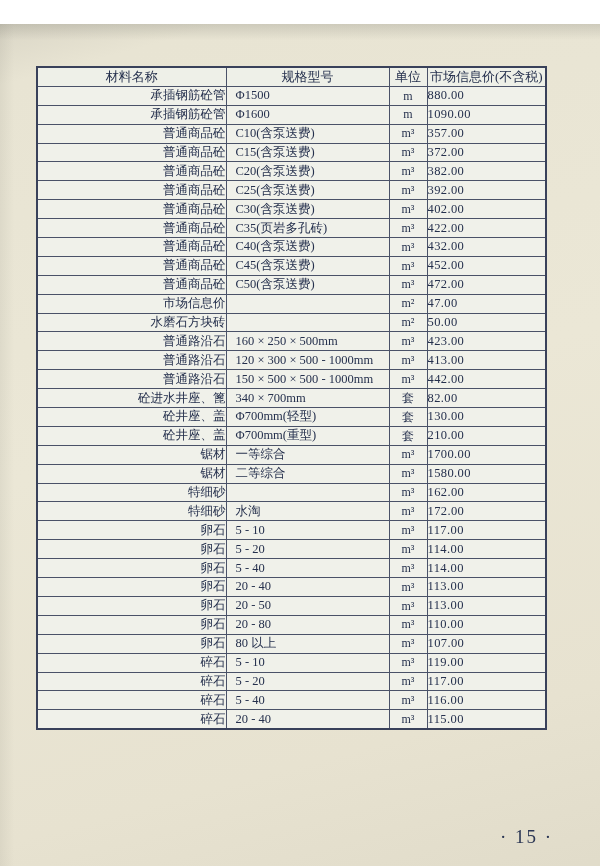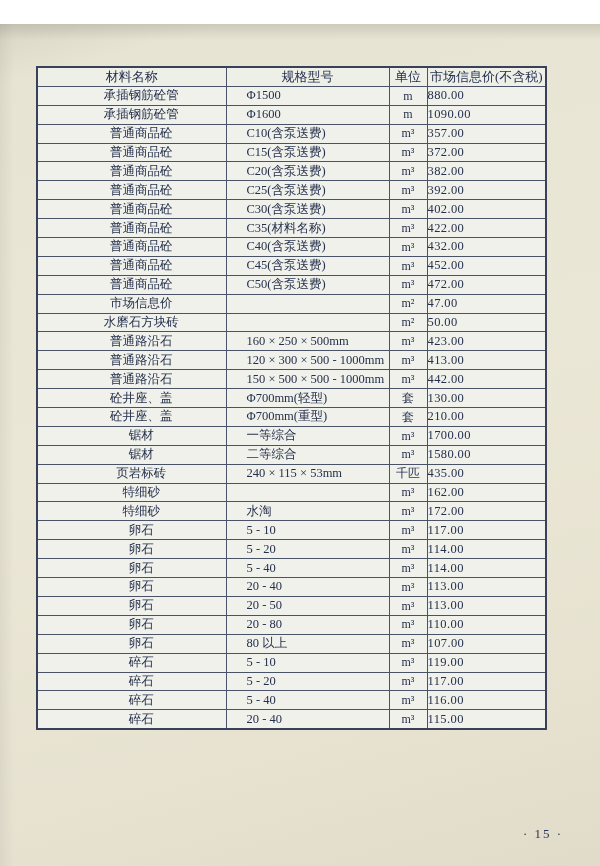--- a/index.html
+++ b/index.html
@@ -48,29 +48,29 @@
     white-space: nowrap;
     overflow: hidden;
     color: #25304d;
     font-weight: normal;
   }
   .price-table th {
     text-align: center;
     font-size: 13px;
     background: #eef0e8;
   }
-  .price-table td.c-material { text-align: center;  padding-left: 19px; }
-  .price-table td.c-spec     { text-align: left;  padding-left: 20px; }
+  .price-table td.c-material { text-align: right;  padding-left: 19px; }
+  .price-table td.c-spec     { text-align: left;  padding-left: 9px; }
   .price-table td.c-unit     { text-align: center; font-size: 12px; }
   .price-table td.c-price    { text-align: left; letter-spacing: 0.4px; }
   .page-number {
     position: absolute;
     top: 802px;
-    left: 523px;
-    font-size: 13px;
+    left: 500px;
+    font-size: 19px;
     letter-spacing: 2px;
     color: #2b3654;
   }
 </style>
 </head>
 <body>
 
 <div class="page">
 
   <table class="price-table">
@@ -126,21 +126,21 @@
           <td class="c-price">392.00</td>
         </tr>
         <tr>
           <td class="c-material">普通商品砼</td>
           <td class="c-spec">C30(含泵送费)</td>
           <td class="c-unit">m³</td>
           <td class="c-price">402.00</td>
         </tr>
         <tr>
           <td class="c-material">普通商品砼</td>
-          <td class="c-spec">C35(材料名称)</td>
+          <td class="c-spec">C35(页岩多孔砖)</td>
           <td class="c-unit">m³</td>
           <td class="c-price">422.00</td>
         </tr>
         <tr>
           <td class="c-material">普通商品砼</td>
           <td class="c-spec">C40(含泵送费)</td>
           <td class="c-unit">m³</td>
           <td class="c-price">432.00</td>
         </tr>
         <tr>
@@ -179,20 +179,26 @@
           <td class="c-unit">m³</td>
           <td class="c-price">413.00</td>
         </tr>
         <tr>
           <td class="c-material">普通路沿石</td>
           <td class="c-spec">150 × 500 × 500 - 1000mm</td>
           <td class="c-unit">m³</td>
           <td class="c-price">442.00</td>
         </tr>
         <tr>
+          <td class="c-material">砼进水井座、篦</td>
+          <td class="c-spec">340 × 700mm</td>
+          <td class="c-unit">套</td>
+          <td class="c-price">82.00</td>
+        </tr>
+        <tr>
           <td class="c-material">砼井座、盖</td>
           <td class="c-spec">Φ700mm(轻型)</td>
           <td class="c-unit">套</td>
           <td class="c-price">130.00</td>
         </tr>
         <tr>
           <td class="c-material">砼井座、盖</td>
           <td class="c-spec">Φ700mm(重型)</td>
           <td class="c-unit">套</td>
           <td class="c-price">210.00</td>
@@ -203,26 +209,20 @@
           <td class="c-unit">m³</td>
           <td class="c-price">1700.00</td>
         </tr>
         <tr>
           <td class="c-material">锯材</td>
           <td class="c-spec">二等综合</td>
           <td class="c-unit">m³</td>
           <td class="c-price">1580.00</td>
         </tr>
         <tr>
-          <td class="c-material">页岩标砖</td>
-          <td class="c-spec">240 × 115 × 53mm</td>
-          <td class="c-unit">千匹</td>
-          <td class="c-price">435.00</td>
-        </tr>
-        <tr>
           <td class="c-material">特细砂</td>
           <td class="c-spec"></td>
           <td class="c-unit">m³</td>
           <td class="c-price">162.00</td>
         </tr>
         <tr>
           <td class="c-material">特细砂</td>
           <td class="c-spec">水淘</td>
           <td class="c-unit">m³</td>
           <td class="c-price">172.00</td>

